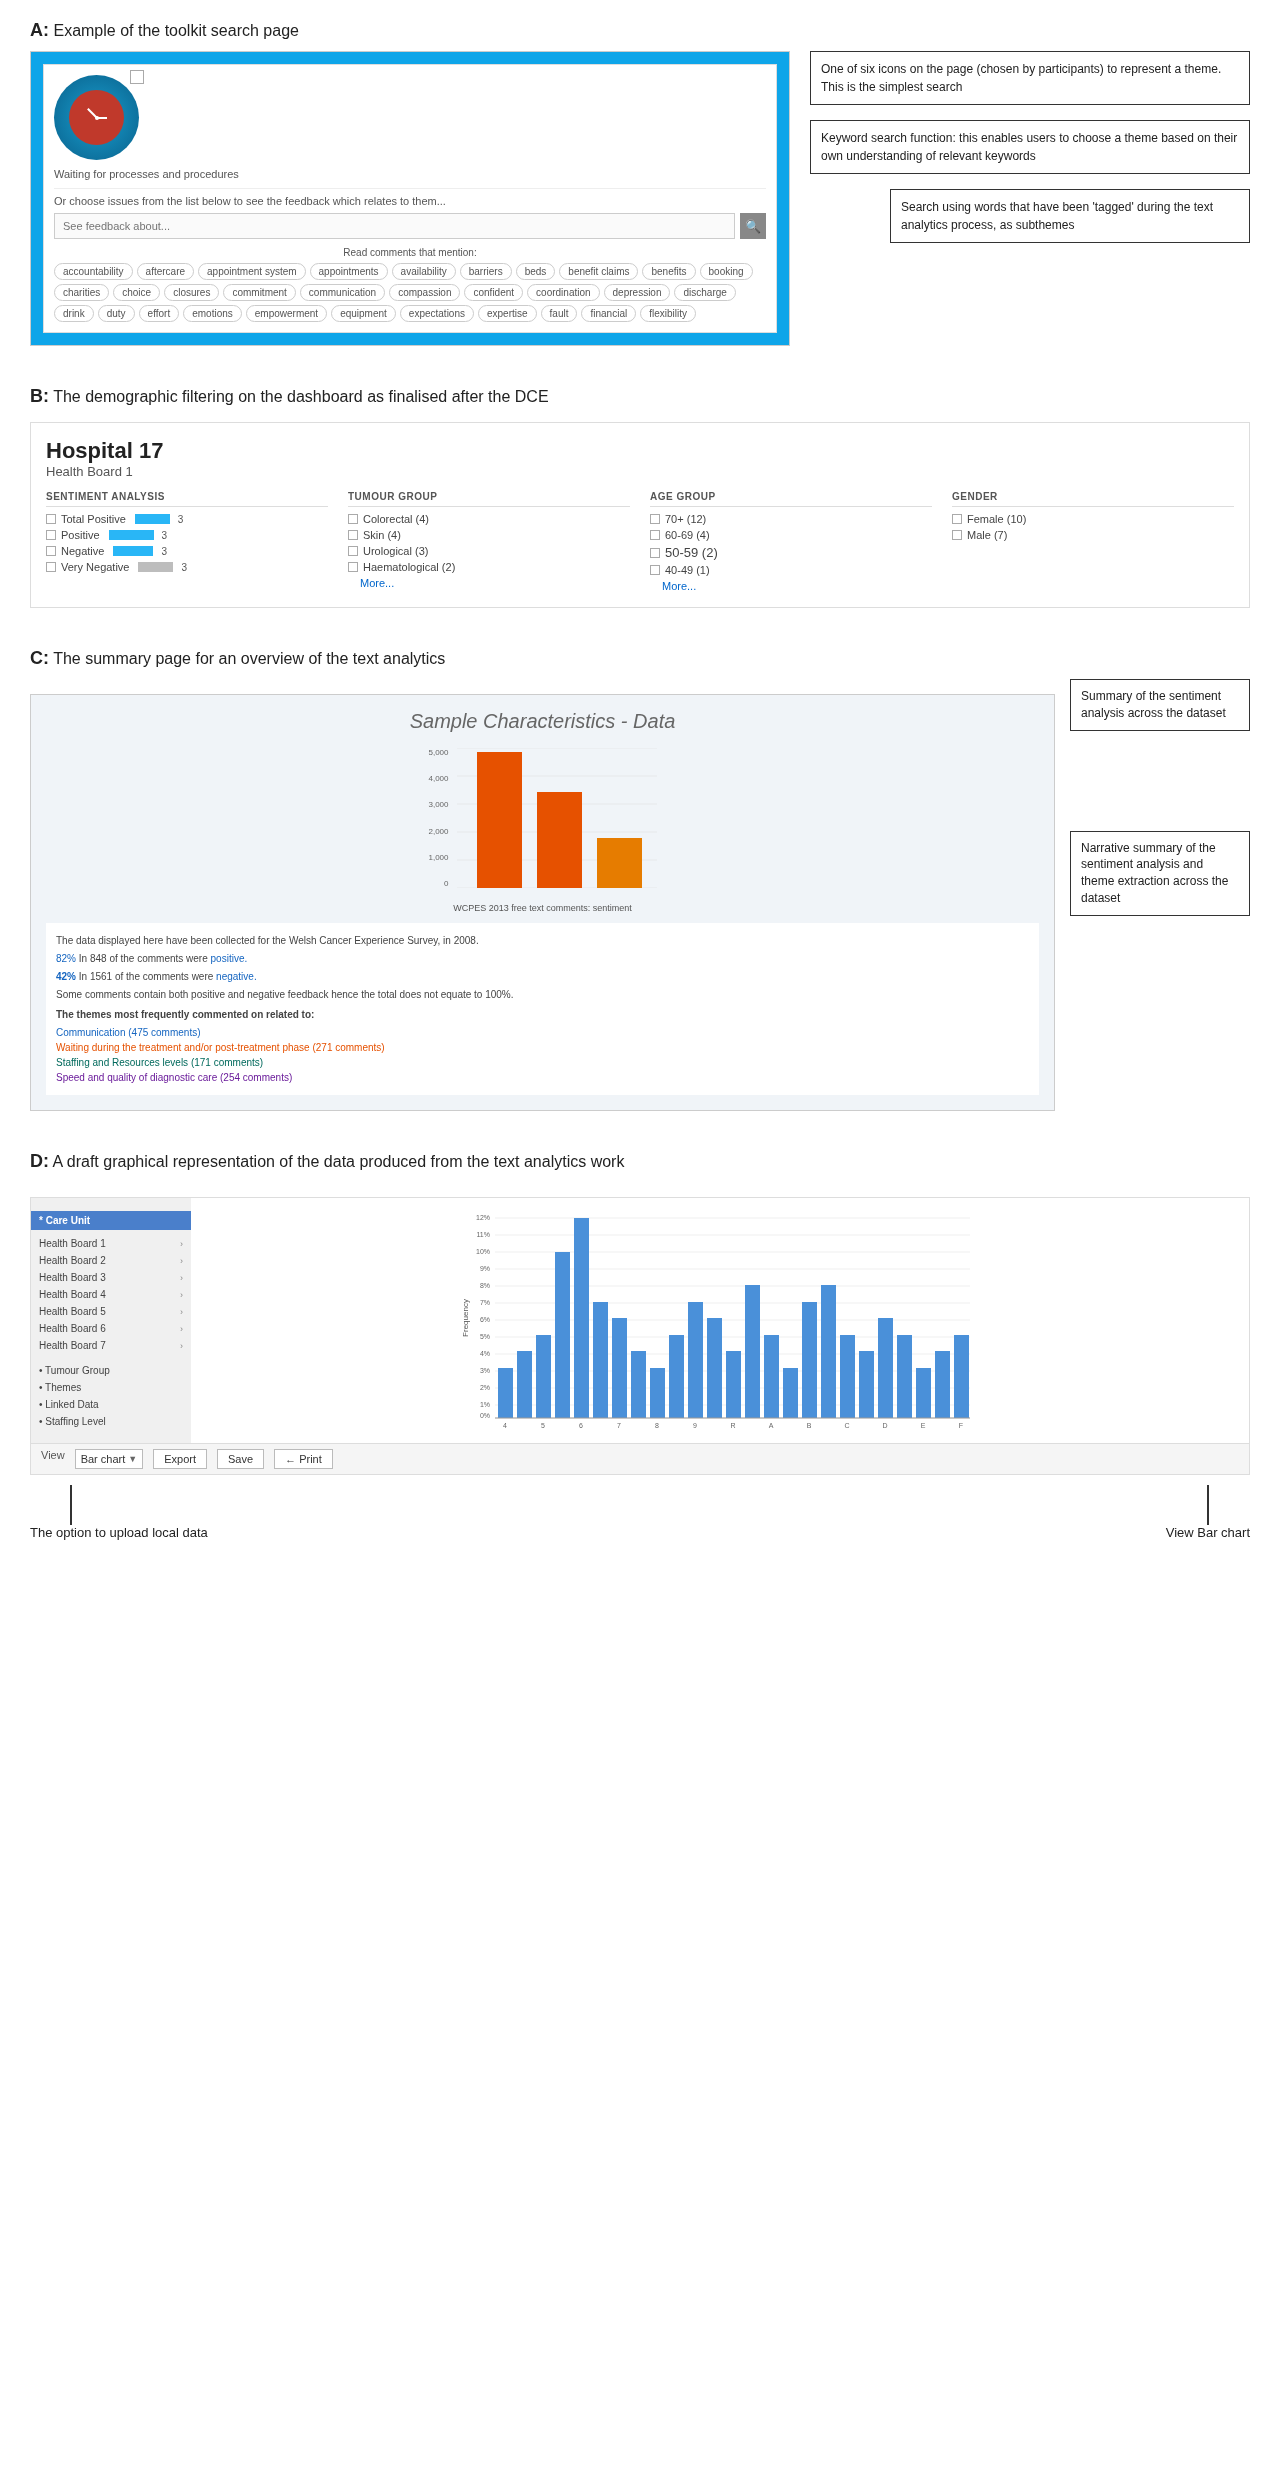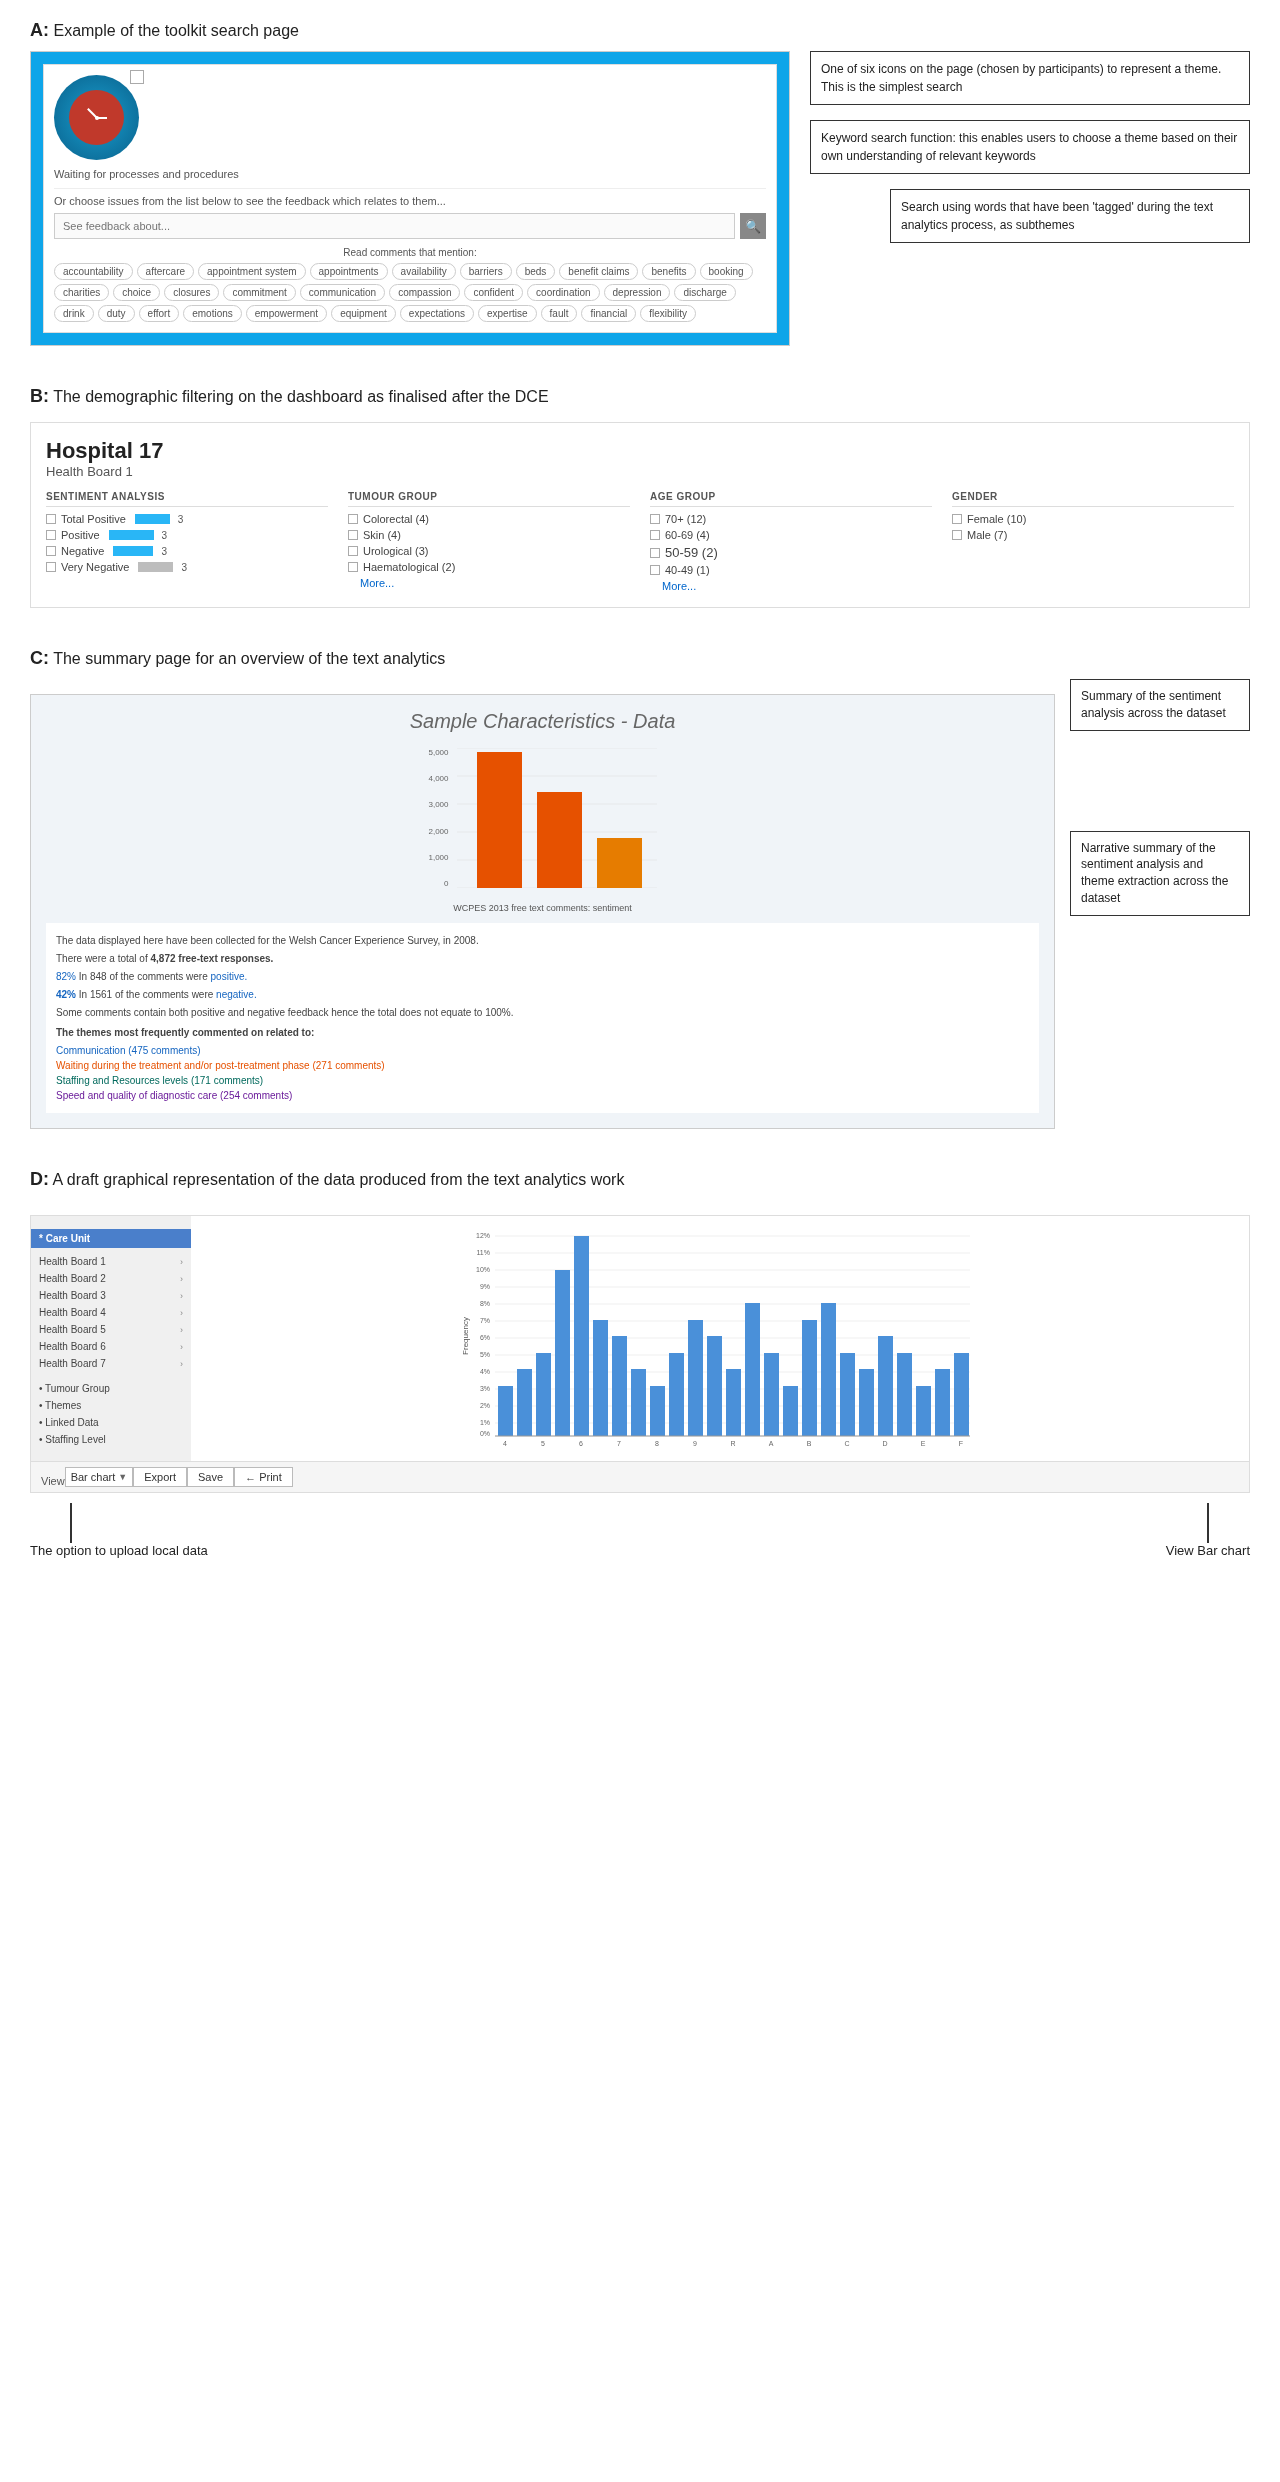--- a/index.html
+++ b/index.html
@@ -231,22 +231,22 @@
       padding: 10px;
     }
 
     .bar-chart-d-svg {
       width: 100%;
       height: 220px;
     }
 
     .chart-bottom-bar {
       display: flex;
-      align-items: flex-end;
-      gap: 0;
+      align-items: flex-start;
+      gap: 10px;
       padding: 5px 10px;
       background: #f5f5f5;
       border-top: 1px solid #ddd;
       font-size: 11px;
     }
 
     .bottom-btn {
       padding: 3px 10px;
       border: 1px solid #bbb;
       background: white;
@@ -536,24 +536,20 @@
                   <text x="102" y="155" font-size="8" text-anchor="middle" fill="#555">Positive</text>
                   <text x="162" y="155" font-size="8" text-anchor="middle" fill="#555">Negative</text>
                 </svg>
               </div>
               <div style="font-size:9px;color:#555;margin-top:15px;text-align:center;">WCPES 2013 free text comments: sentiment</div>
             </div>
           </div>
 
           <div class="narrative-section">
             <p style="font-size:10px;color:#444;">The data displayed here have been collected for the Welsh Cancer Experience Survey, in 2008.</p>
-            <p style="font-size:10px;color:#444;margin-top:3px;">
-              <span>There were a total of </span>
-              <strong><span>4,872 free-text responses.</span></strong>
-            </p>
             <p style="font-size:10px;margin-top:3px;">
               <span style="color:#1565c0;font-weight:normal;">82%</span>
               <span style="color:#444;"> In 848 of the comments were </span>
               <span style="color:#1565c0;">positive.</span>
             </p>
             <p style="font-size:10px;margin-top:3px;">
               <span style="color:#1565c0;font-weight:bold;">42%</span>
               <span style="color:#444;"> In 1561 of the comments were </span>
               <span style="color:#1565c0;">negative.</span>
             </p>

